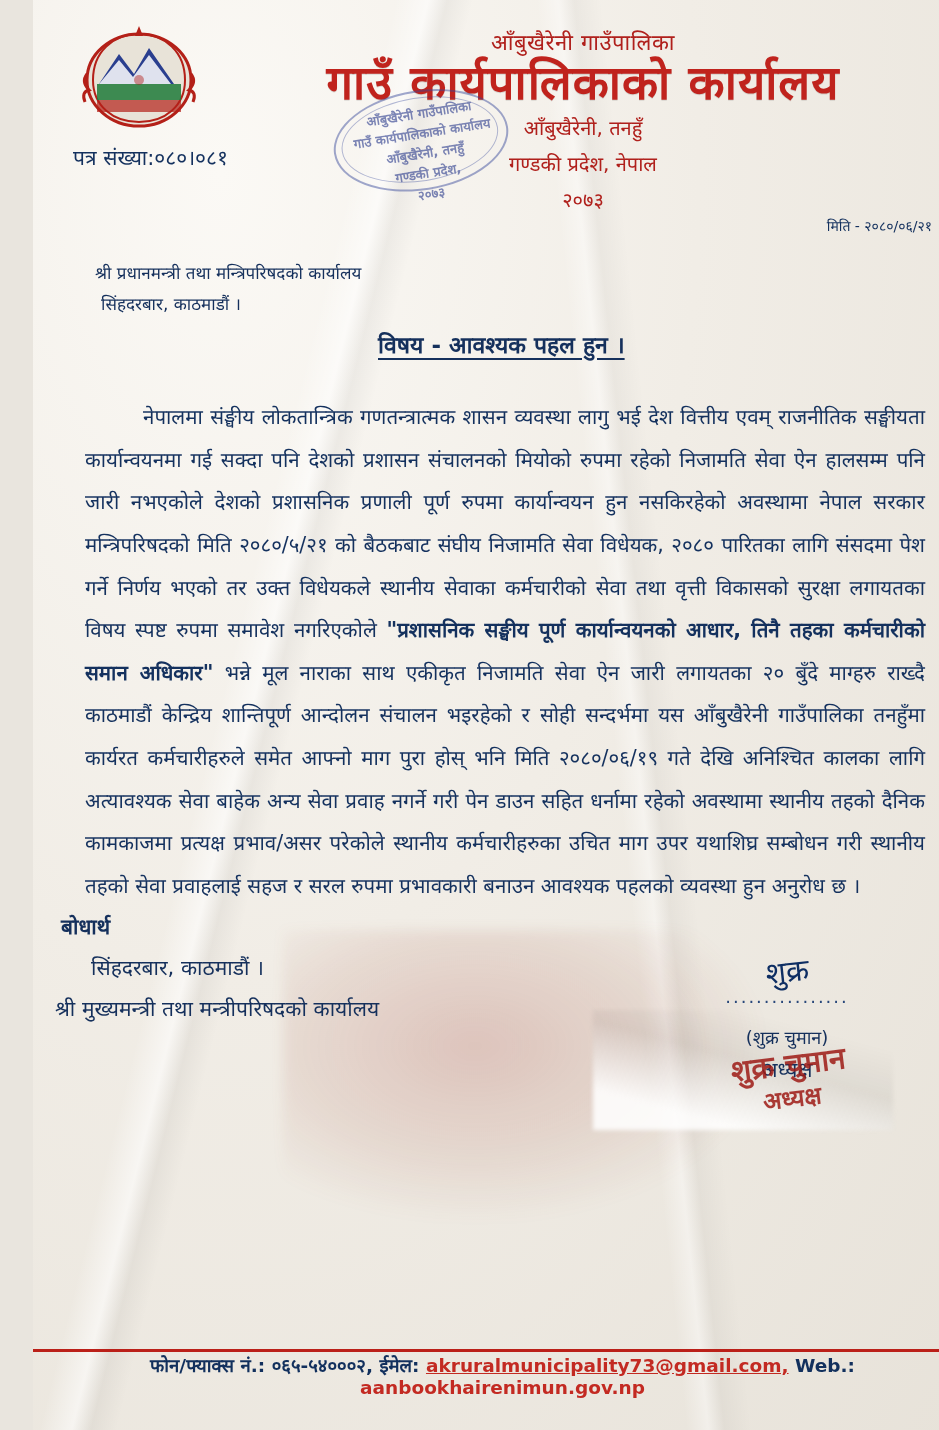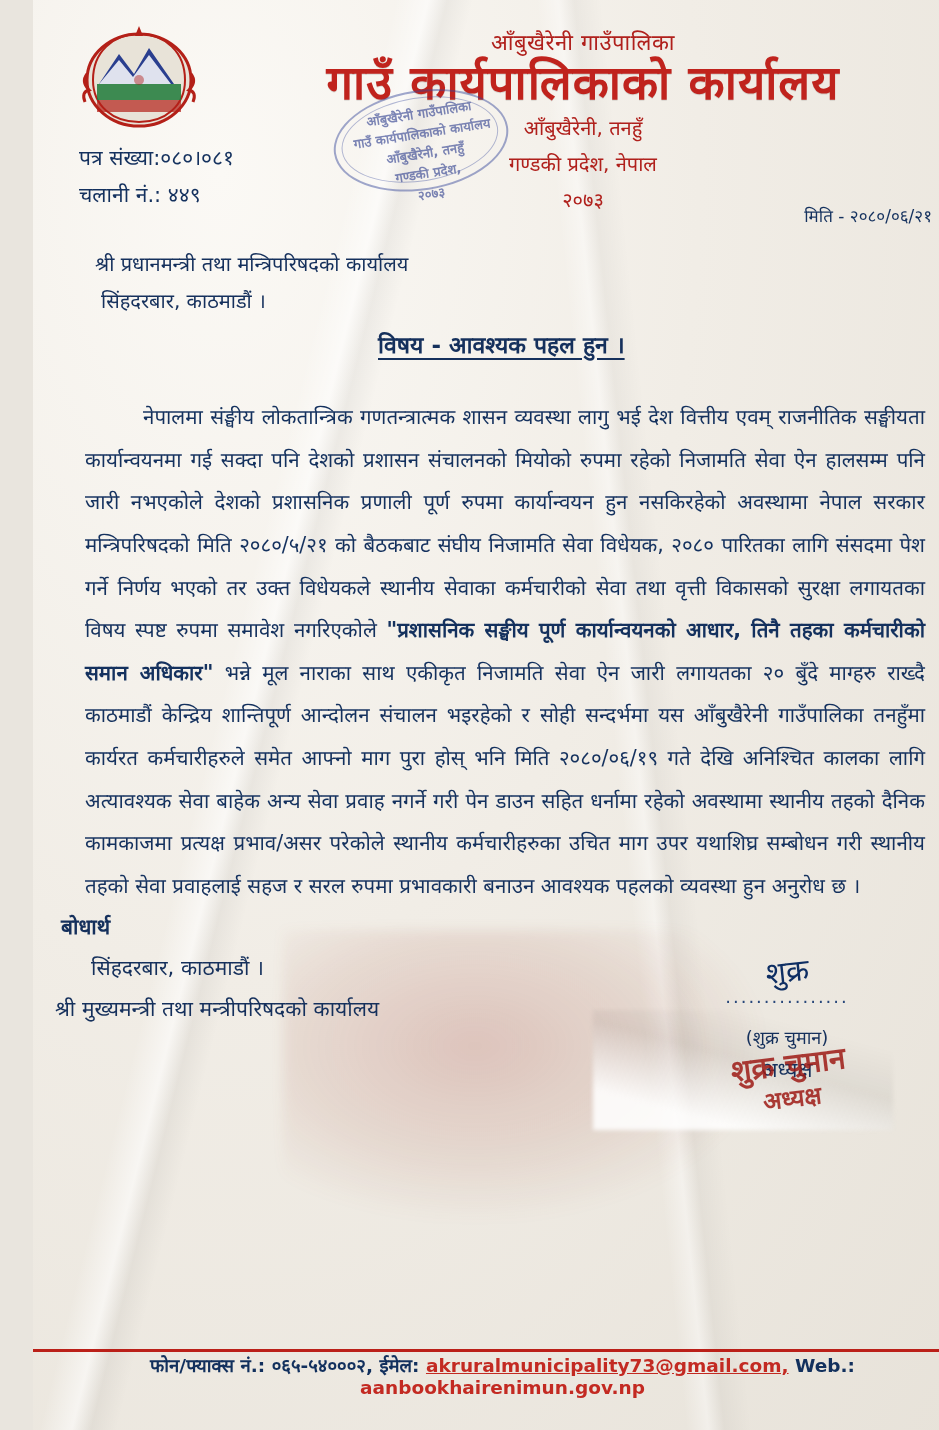--- a/index.html
+++ b/index.html
@@ -118,41 +118,41 @@
   .stamp .l {
     position: relative;
     font-size: 13px;
     line-height: 1.55;
     padding-top: 16px;
     font-weight: bold;
   }
 
   .ref {
     position: absolute;
-    left: 46px;
+    left: 40px;
     top: 140px;
     font-size: 21px;
     color: #14315e;
     line-height: 1.75;
   }
 
   .date {
     position: absolute;
     right: 40px;
-    top: 204px;
+    top: 216px;
+    font-size: 14px;
+    color: #14315e;
+  }
+
+  
+  .addressee {
+    position: absolute;
+    left: 62px;
+    top: 258px;
     font-size: 17px;
-    color: #14315e;
-  }
-
-  
-  .addressee {
-    position: absolute;
-    left: 62px;
-    top: 246px;
-    font-size: 20px;
     line-height: 1.85;
   }
   .addressee .line2 { padding-left: 6px; }
 
   
   .subject {
     position: absolute;
     left: 345px;
     top: 328px;
     font-size: 23px;
@@ -300,21 +300,20 @@
       <div class="ring2"></div>
       <div class="l">आँबुखैरेनी गाउँपालिका</div>
       <div class="l" style="padding-top:0">गाउँ कार्यपालिकाको कार्यालय</div>
       <div class="l" style="padding-top:0">आँबुखैरेनी, तनहुँ</div>
       <div class="l" style="padding-top:0">गण्डकी प्रदेश,</div>
       <div class="l" style="padding-top:0">२०७३</div>
     </div>
 
     <div class="ref">
       <div>पत्र संख्या:०८०।०८१</div>
-      <div>चलानी नं.: ४४९</div>
     </div>
 
     <div class="date">मिति - २०८०/०६/२१</div>
   </div>
 
   <div class="addressee">
     <div>श्री प्रधानमन्त्री तथा मन्त्रिपरिषदको कार्यालय</div>
     <div class="line2">सिंहदरबार, काठमाडौं ।</div>
   </div>
 

